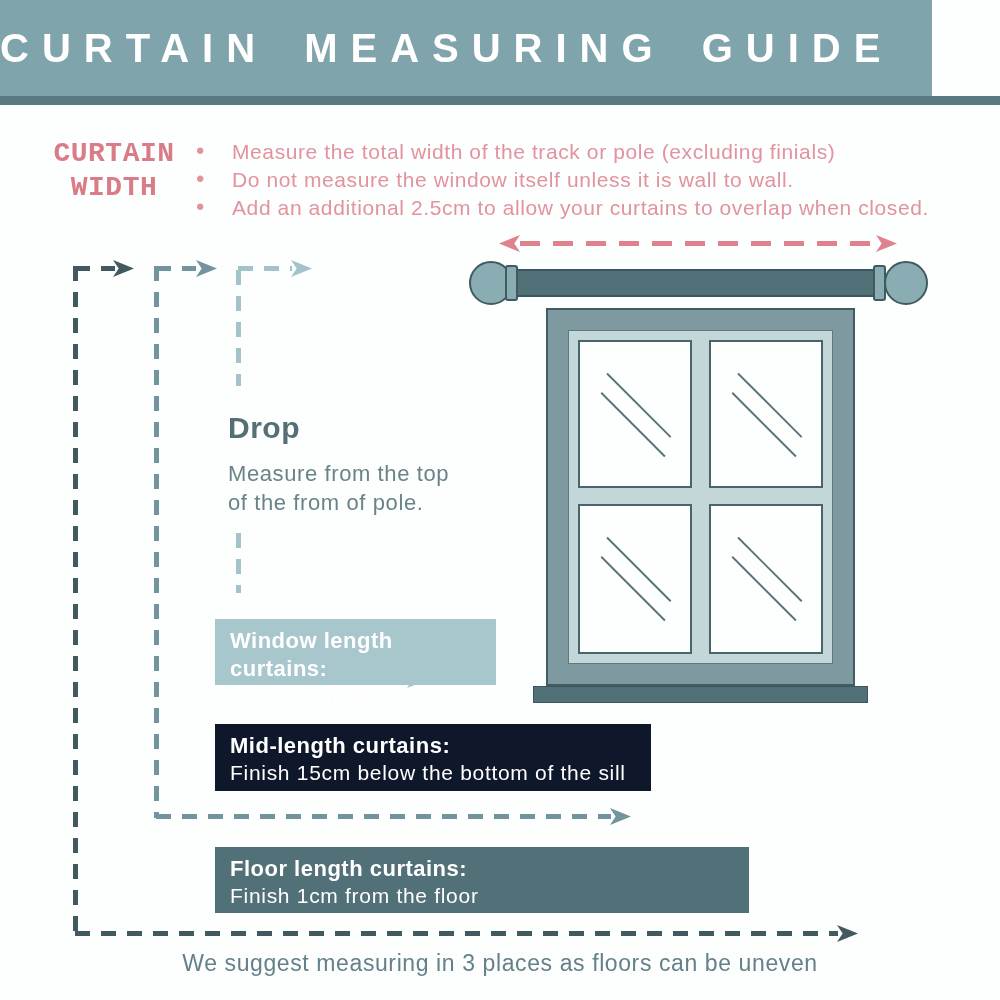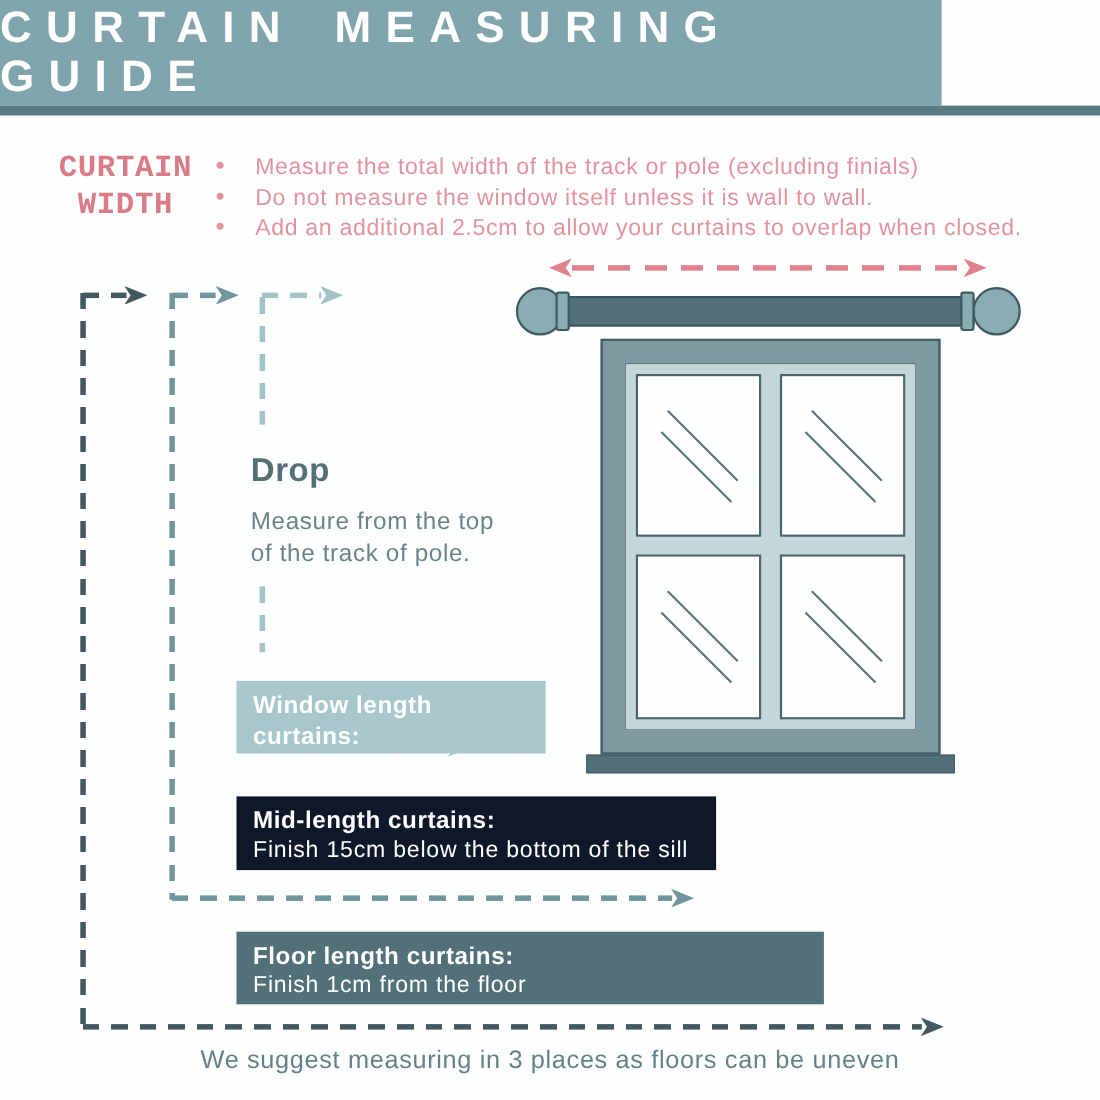--- a/index.html
+++ b/index.html
@@ -1,21 +1,21 @@
 <!DOCTYPE html>
 <html><head>
 <meta charset="utf-8">
 <style>
   * { margin:0; padding:0; box-sizing:border-box; }
   html,body { background:#ffffff; }
   body { font-family:"Liberation Sans", sans-serif; }
   .canvas { position:relative; width:1000px; height:1000px; background:#fdfefe; overflow:hidden; margin:0 auto; }
 
   
-  .header { position:absolute; left:0; top:0; width:856px; height:96px; background:#7FA4AB;
+  .header { position:absolute; left:0; top:0; width:932px; height:96px; background:#7FA4AB;
             display:flex; align-items:center; justify-content:flex-start; }
   .header h1 { color:#ffffff; font-size:40px; font-weight:bold; letter-spacing:13px; word-spacing:12px; }
   .header-strip { position:absolute; left:0; top:96px; width:1000px; height:9px; background:#597A80; }
 
   
   .width-label { position:absolute; left:38px; top:137px; width:152px; text-align:center;
                  color:#D97C88; font-size:28px; font-weight:bold; line-height:34px; letter-spacing:0.5px;font-family:Liberation Mono, monospace; }
   .bullets { position:absolute; left:196px; top:138px; list-style:none; }
   .bullets li { display:flex; align-items:flex-start; color:#E2939D; font-size:21px; line-height:28px; letter-spacing:0.6px; }
   .bullets .dot { width:36px; font-size:24px; line-height:26px; text-align:left; color:#E2939D; }
@@ -133,21 +133,21 @@
     <svg viewBox="0 0 114 150">
       <line x1="28" y1="32" x2="94" y2="98" stroke="#5A7278" stroke-width="2"></line>
       <line x1="22" y1="52" x2="88" y2="118" stroke="#5A7278" stroke-width="2"></line>
     </svg>
   </div>
   <div class="sill"></div>
 
   <div class="drop-title">Drop</div>
   <div class="drop-text">
     <div>Measure from the top</div>
-    <div>of the track of pole.</div>
+    <div>of the from of pole.</div>
   </div>
 
   <div class="dash-v c-dark" style="left:73px; top:266px; height:669px;"></div>
   <div class="dash-h c-dark" style="left:75px; top:266px; width:40px;"></div>
   <div class="head c-dark" style="left:113px; top:260px;"></div>
   <div class="dash-h c-dark" style="left:75px; top:931px; width:763px;"></div>
   <div class="head c-dark" style="left:837px; top:925px;"></div>
 
   <div class="dash-v c-mid" style="left:154px; top:266px; height:552px;"></div>
   <div class="dash-h c-mid" style="left:156px; top:266px; width:40px;"></div>

